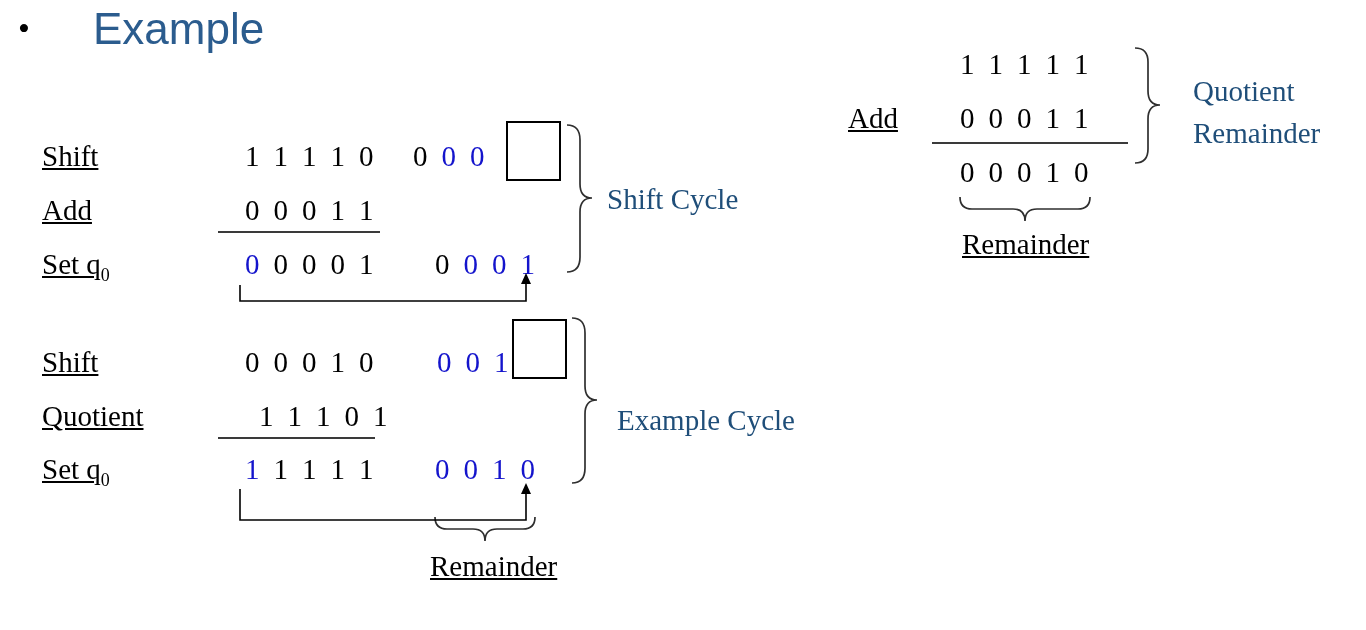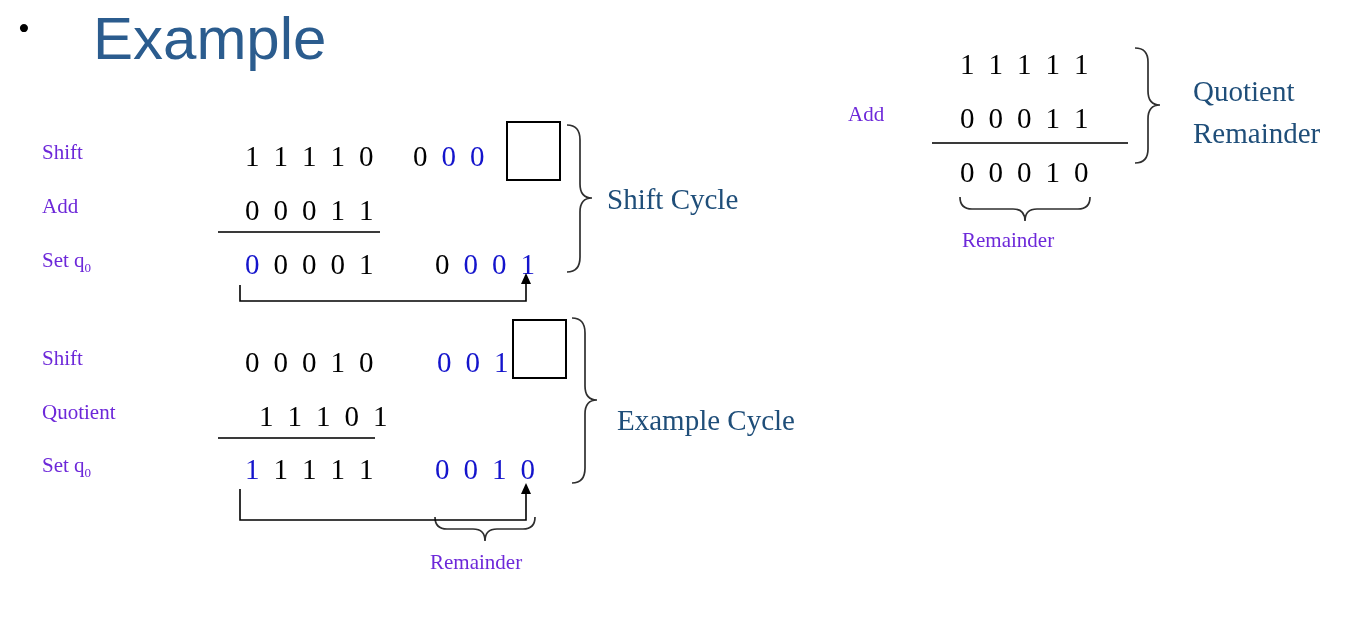--- a/index.html
+++ b/index.html
@@ -7,25 +7,25 @@
   body {
     position:relative;
     background:#ffffff;
     font-family:"Liberation Serif","DejaVu Serif",serif;
     color:var(--c-ink,#000);
     overflow:hidden;
   }
   .abs { position:absolute; white-space:nowrap; }
   .title {
     font-family:"Liberation Sans","DejaVu Sans",sans-serif;
-    font-size:60px;
+    font-size:44px;
     color:var(--c-title,#2b5c8e);
   }
   .bullet { font-size:34px; color:#000; }
-  .label { font-size:21px; color:#6d28d9; }
+  .label { font-size:29px; color:#000000;text-decoration:underline; }
   .cycle-label { font-size:29px; color:var(--c-cycle,#1f4e79); }
   .digits { font-size:29px; }
   .digit { display:inline-block; margin-right:14px; color:#000; }
   .digit:last-child { margin-right:0; }
   .digit.blue { color:var(--c-blue,#1414cc); }
   .sub { font-size:0.62em; }
   .overlay { position:absolute; left:0; top:0; pointer-events:none; }
   .box { fill:#ffffff; stroke:#000000; stroke-width:2; }
   .rule { stroke:var(--c-line,#3a3a3a); stroke-width:1.8; }
   .brace { fill:none; stroke:#2f2f2f; stroke-width:1.7; }

